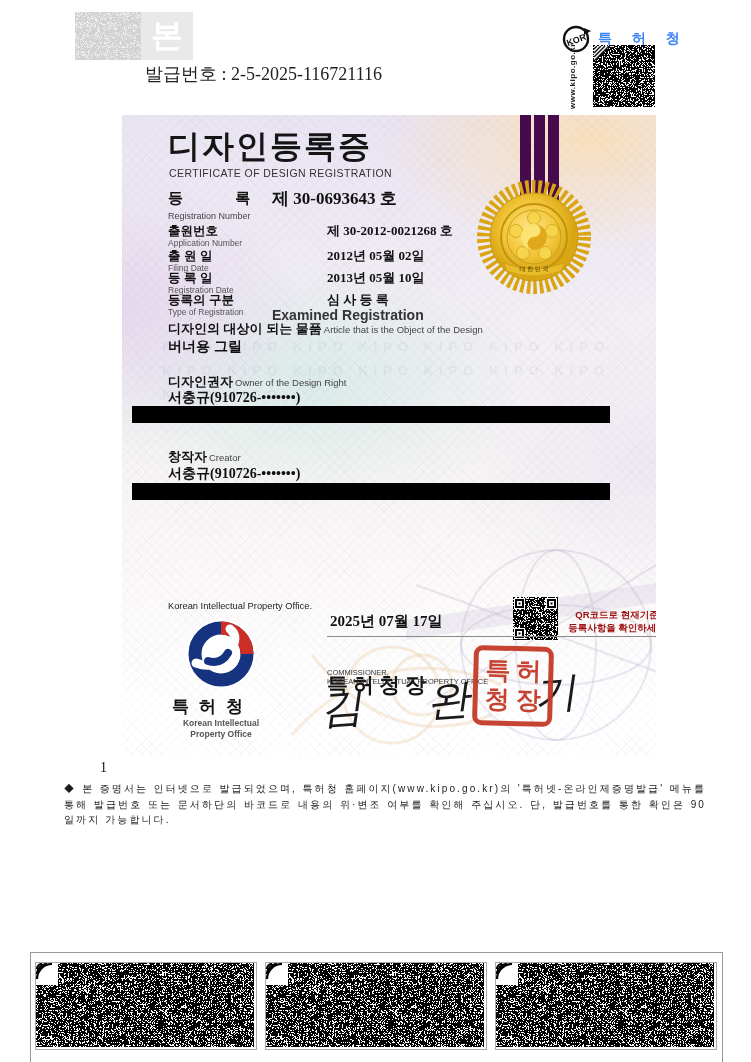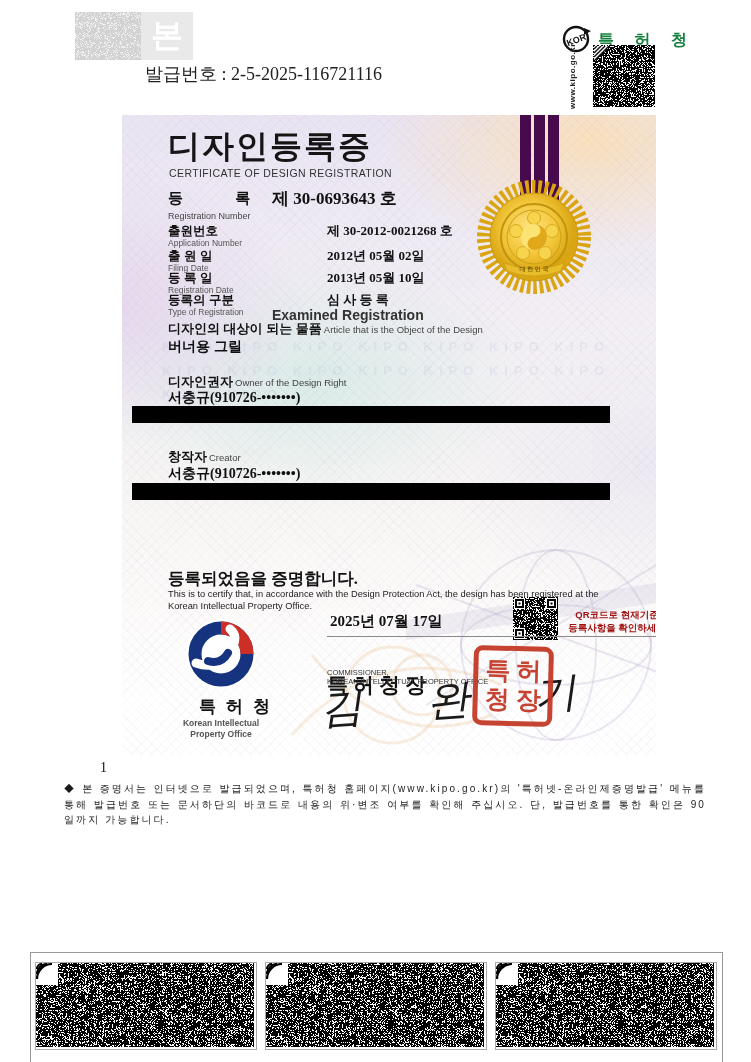--- a/index.html
+++ b/index.html
@@ -7,21 +7,21 @@
   .abs{position:absolute;}
   svg{display:block;}
 
   
   .wm-noise{left:75px;top:12px;}
   .wm-box{left:141px;top:12px;width:52px;height:48px;background:#e9e9e9;display:flex;align-items:center;justify-content:center;}
   .wm-box span{color:#fff;font-size:32px;font-weight:bold;}
   .issue-no{left:145px;top:62px;font-family:"Liberation Serif",serif;font-size:18px;color:#222;}
 
   .kor-logo{left:561px;top:23px;}
-  .agency-top{left:598px;top:30px;font-size:16px;font-weight:bold;letter-spacing:8px;color:#15803d;}
+  .agency-top{left:598px;top:30px;font-size:14px;font-weight:bold;letter-spacing:8px;color:#3b82f6;}
   .kipo-url{left:568px;top:45px;height:64px;writing-mode:vertical-rl;transform:rotate(180deg);font-size:8px;font-weight:bold;color:#222;letter-spacing:.5px;}
   .top-qr{left:593px;top:45px;}
   .hatch{left:594px;top:46px;}
 
   
   .cert{left:122px;top:115px;width:534px;height:640px;overflow:hidden;
     background:
       radial-gradient(ellipse 300px 160px at 88% 4%, rgba(250,224,186,.95), rgba(250,224,186,0) 70%),
       radial-gradient(ellipse 260px 200px at 0% 30%, rgba(228,214,236,.9), rgba(228,214,236,0) 70%),
       radial-gradient(ellipse 320px 180px at 35% 42%, rgba(210,234,228,.75), rgba(210,234,228,0) 70%),
@@ -70,21 +70,21 @@
   .qr-note2{left:440px;top:507px;width:110px;text-align:center;font-size:9.5px;font-weight:bold;color:#a01010;}
 
   .sep-line{left:205px;top:521px;width:329px;height:1px;background:#8a8a8a;}
   .kipo-title{left:205px;top:556px;font-size:21px;font-weight:bold;letter-spacing:5px;text-align:center;}
   .kipo-en1{left:205px;top:553px;font-size:7.5px;color:#333;}
   .kipo-en2{left:205px;top:562px;font-size:7.5px;color:#333;}
   .signature{left:205px;top:566px;font-size:42px;letter-spacing:26px;color:#1a1a1a;transform:skewX(-12deg) rotate(-4deg);transform-origin:left top;}
   .seal{left:351px;top:531px;width:70px;height:70px;border:5px solid #c43a28;border-radius:9px;display:flex;flex-direction:column;align-items:center;justify-content:center;color:#c43a28;font-family:"Liberation Serif",serif;font-weight:bold;font-size:25px;line-height:1.15;letter-spacing:6px;transform:rotate(1.5deg);opacity:.95;text-indent:6px;}
 
   .emblem{left:62px;top:502px;}
-  .emblem-ko{left:40px;top:580px;width:118px;text-align:right;font-size:17px;font-weight:bold;letter-spacing:10px;text-indent:10px;}
+  .emblem-ko{left:40px;top:580px;width:118px;text-align:left;font-size:17px;font-weight:bold;letter-spacing:10px;text-indent:10px;}
   .emblem-en1{left:40px;top:603px;width:118px;text-align:center;font-size:8.5px;font-weight:bold;color:#555;}
   .emblem-en2{left:40px;top:614px;width:118px;text-align:center;font-size:8.5px;font-weight:bold;color:#555;}
 
   
   .pageno{left:100px;top:760px;font-family:"Liberation Serif",serif;font-size:14px;}
   .footer-note{left:64px;top:781px;width:642px;font-size:10px;letter-spacing:2.1px;line-height:1.55;text-align:justify;color:#1a1a1a;}
   .bc-strip{left:30px;top:952px;width:691px;height:109px;border:1px solid #999;}
   .bc{position:absolute;top:9px;width:220px;height:86px;border:1px solid #aaa;background:#fff;}
   .bc .arcs{position:absolute;left:0;top:0;background:#fff;}
   .bc0{left:4px;} .bc1{left:234px;} .bc2{left:464px;}
@@ -241,22 +241,20 @@
   <div class="abs owner-value">서충규(910726-•••••••)</div>
   <div class="abs bar1"></div>
 
   <div class="abs creator-row">
     <span class="lbl-ko">창작자</span>
     <span class="lbl-en">Creator</span>
   </div>
   <div class="abs creator-value">서충규(910726-•••••••)</div>
   <div class="abs bar2"></div>
 
-  <div class="abs stmt-ko2">등록되었음을 증명합니다.</div>
-  <div class="abs stmt-en1">This is to certify that, in accordance with the Design Protection Act, the design has been registered at the</div>
   <div class="abs stmt-en2">Korean Intellectual Property Office.</div>
 
   <div class="abs issue-date">2025년 07월 17일</div>
 
   <div class="abs mid-qr">
     <svg width="45" height="43">
       <rect width="45" height="43" filter="url(#bw-noise)"></rect>
       <g>
           <rect x="1" y="1" width="11" height="11" fill="#fff"></rect>
           <rect x="2" y="2" width="9" height="9" fill="#000"></rect>

